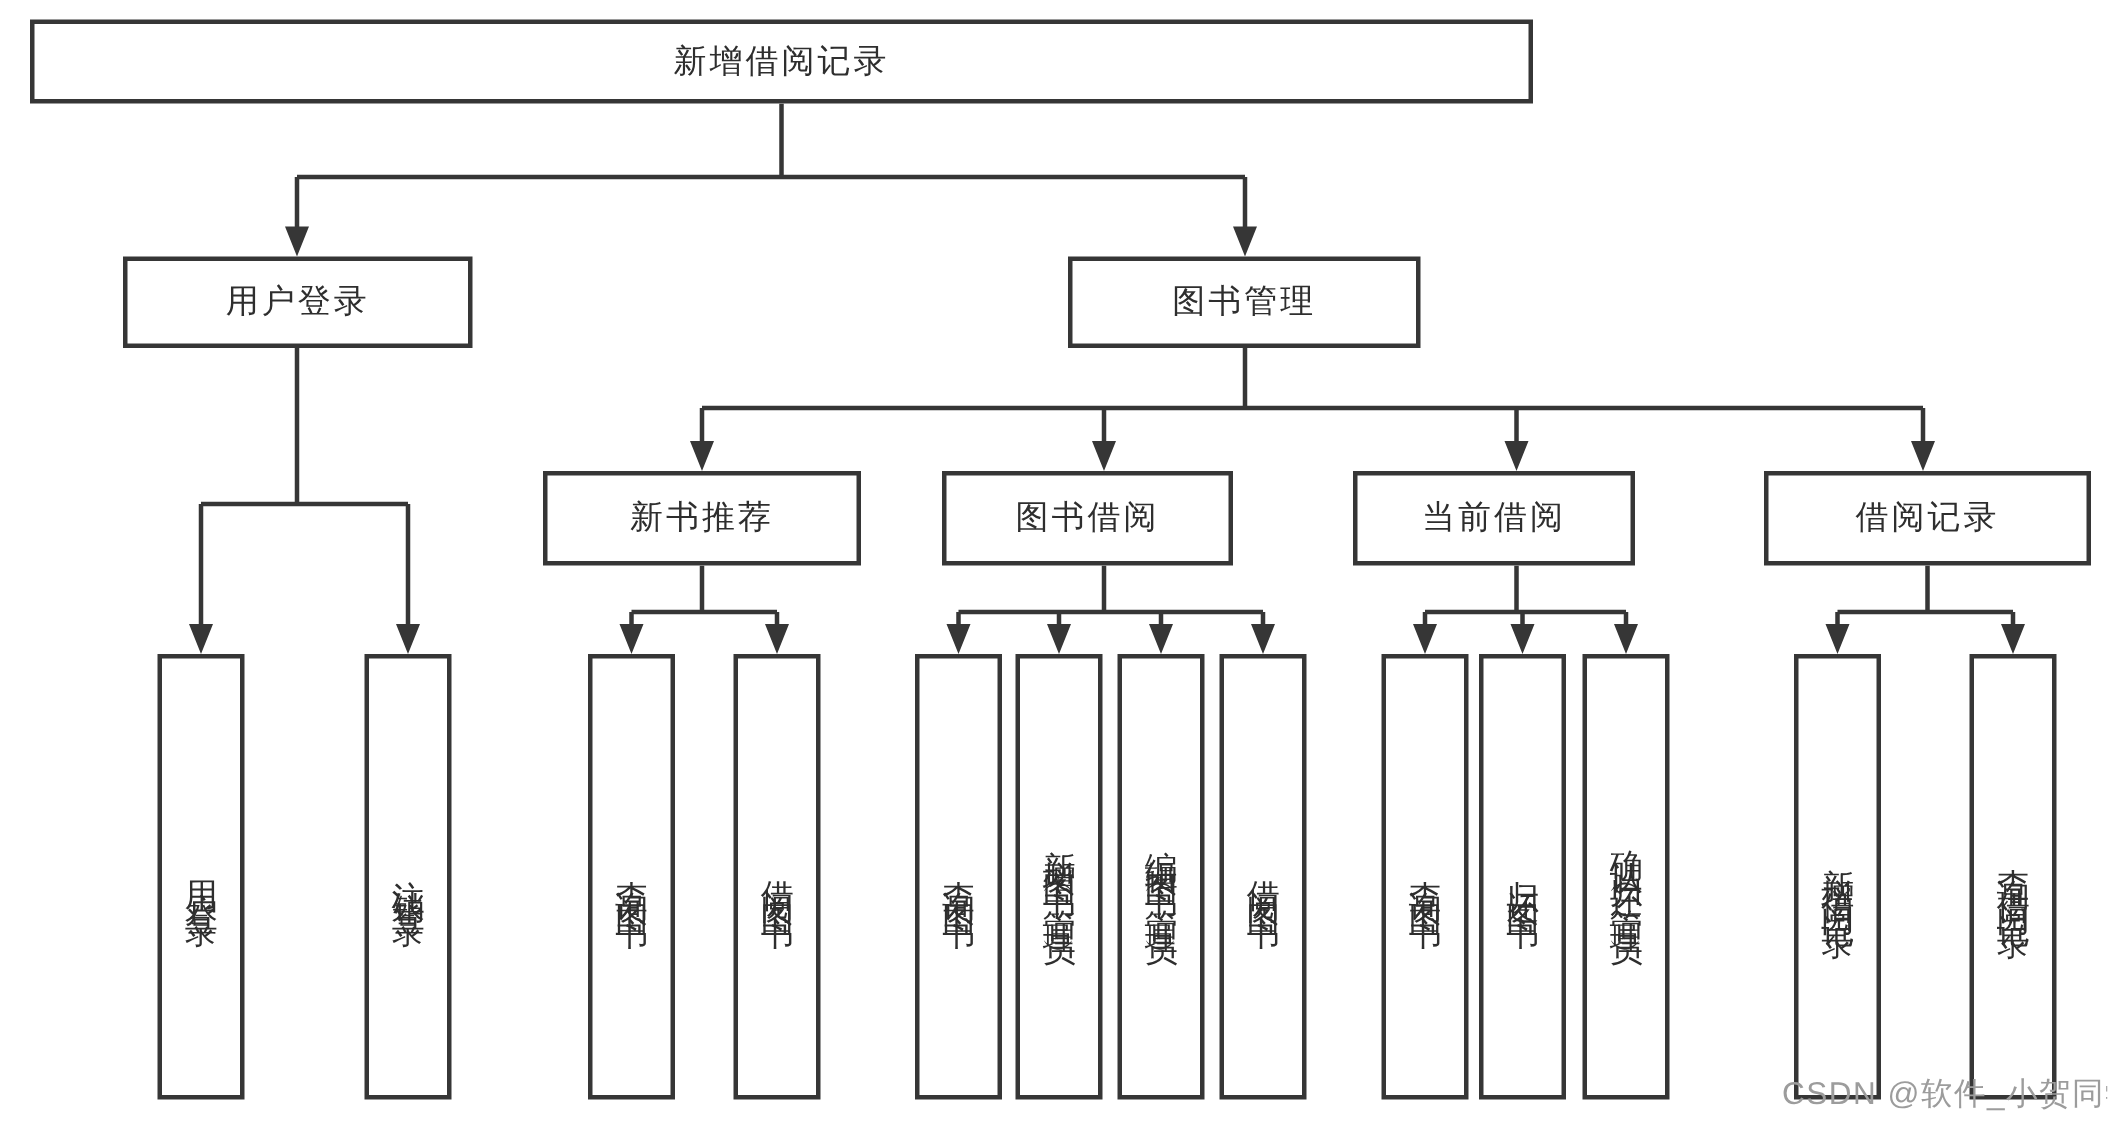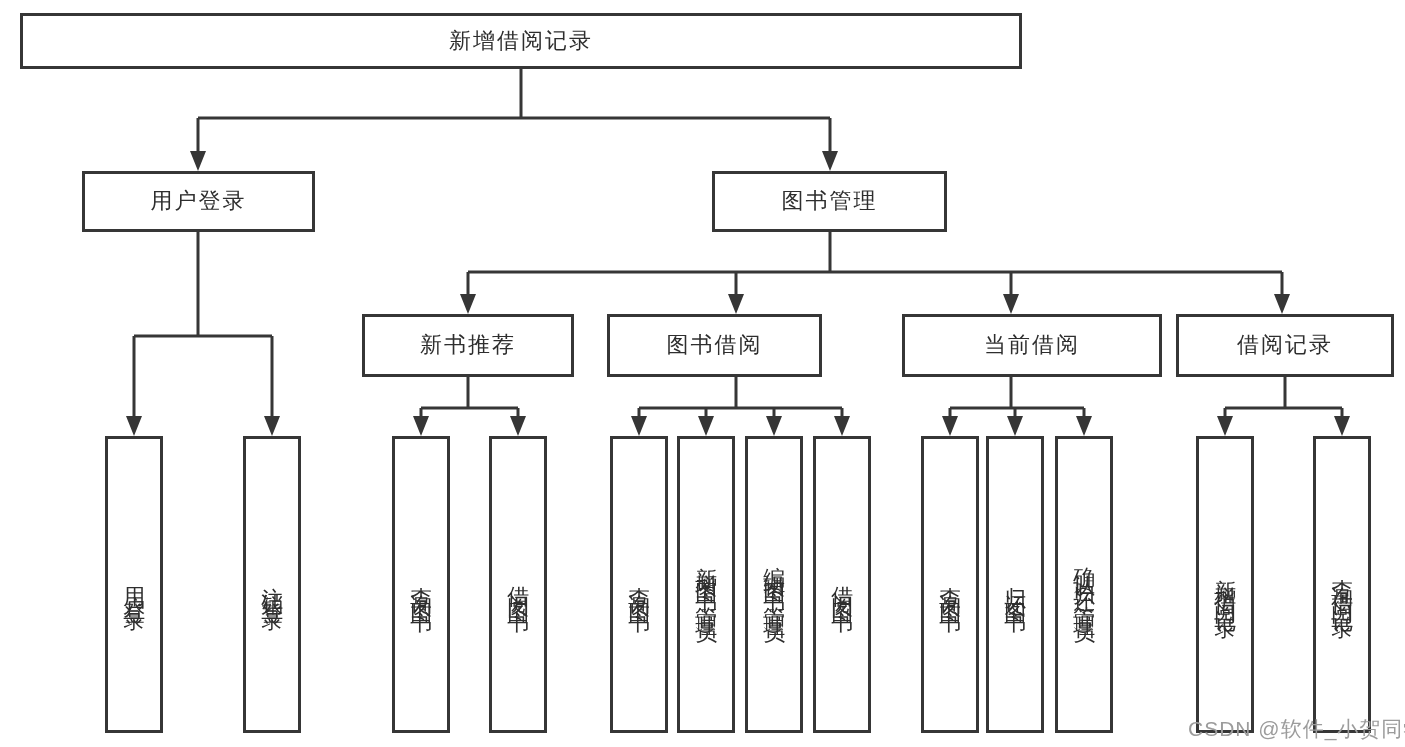--- a/index.html
+++ b/index.html
@@ -78,22 +78,22 @@
            M1217 416 L1233 416 L1225 436 Z M1334 416 L1350 416 L1342 436 Z"></path>
     </g>
   </svg>
 
   <div class="node hbox-root">新增借阅记录</div>
 
   <div class="node hbox-l2" style="left:82px; width:233px;">用户登录</div>
   <div class="node hbox-l2" style="left:712px; width:235px;text-align:center;">图书管理</div>
 
   <div class="node hbox-l3" style="left:362px; width:212px;">新书推荐</div>
-  <div class="node hbox-l3" style="left:607px; width:215px;">图书借阅</div>
-  <div class="node hbox-l3" style="left:902px; width:260px;">当前借阅</div>
+  <div class="node hbox-l3" style="left:628px; width:194px;">图书借阅</div>
+  <div class="node hbox-l3" style="left:902px; width:188px;">当前借阅</div>
   <div class="node hbox-l3" style="left:1176px; width:218px;">借阅记录</div>
 
   <div class="node vbox" style="left:105px;">
     <span class="vlabel">用户登录</span>
   </div>
   <div class="node vbox" style="left:243px;">
     <span class="vlabel">注销登录</span>
   </div>
 
   <div class="node vbox" style="left:392px;">

